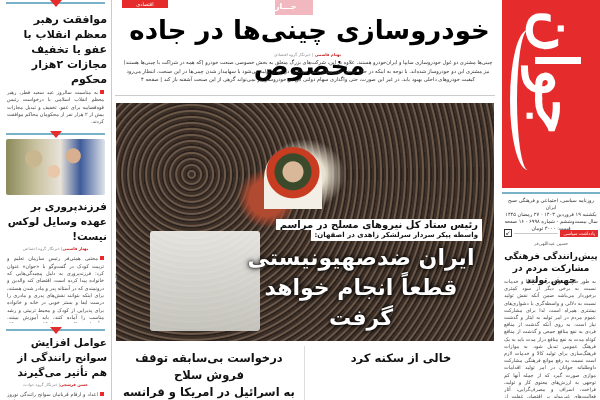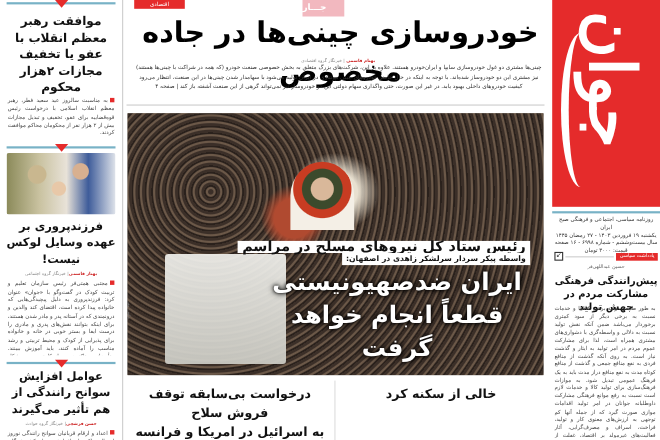--- a/index.html
+++ b/index.html
@@ -3,21 +3,21 @@
 <meta charset="utf-8">
 <style>
   * { box-sizing: border-box; margin: 0; padding: 0; }
   html, body { width: 600px; height: 400px; overflow: hidden; background: #fff; }
   body { font-family: "DejaVu Sans", sans-serif; direction: rtl; position: relative; color: #111; }
 
   
   .left-col { position: absolute; left: 0; top: 0; width: 112px; height: 400px; border-right: 1px solid #ccc; direction: rtl; }
   .divider-red { height: 2px; background: #78b2c6; margin: 4px 6px; position: relative; }
   .divider-red .tri { position: absolute; left: 50%; top: -2px; margin-left: -6px; width: 0; height: 0; border-left: 6px solid transparent; border-right: 6px solid transparent; border-top: 7px solid #e52b2b; }
-  .lc-title { font-weight: bold; font-size: 11px; text-align: center; line-height: 15px; color: #111; padding: 0 4px; }
+  .lc-title { font-weight: bold; font-size: 11px; line-height: 15px; color: #111; padding: 0 4px; }
   .lc-body { font-size: 5px; line-height: 7.3px; color: #444; padding: 2px 7px 0 7px; text-align: justify; }
   .lc-body .sq { display: inline-block; width: 4px; height: 4px; background: #e52b2b; margin-left: 2px; }
   .lc-byline { font-size: 4px; color: #888; text-align: center; padding: 2px 0; }
   .lc-byline b { color: #c22; }
   .family-photo { margin: 4px 6px; height: 56px; border-radius: 2px; background:
      radial-gradient(circle at 28% 35%, #c9b78f 0 8px, transparent 9px),
      radial-gradient(circle at 68% 30%, #d8b090 0 7px, transparent 8px),
      radial-gradient(circle at 48% 58%, #e8c8a8 0 6px, transparent 7px),
      linear-gradient(90deg, #8b8a5a 0%, #c9c2a0 30%, #e8e2d8 55%, #3e5c9a 75%, #dfe3ea 100%); }
 
@@ -43,21 +43,21 @@
   .lede { position: absolute; left: 122px; top: 58px; width: 372px; font-size: 5.2px; line-height: 8.5px; text-align: center; color: #333; }
   .rule { position: absolute; left: 115px; top: 95px; width: 380px; height: 1px; background: #ccc; }
 
   .main-photo { position: absolute; left: 116px; top: 103px; width: 378px; height: 238px; overflow: hidden; background:
      radial-gradient(circle at 40% 40%, #b04a30 0 18px, transparent 30px),
      radial-gradient(ellipse at 50% 30%, #e8e0d0 0 20px, transparent 40px),
      repeating-radial-gradient(circle at 20% 30%, #3b2f28 0 2px, #6b5848 3px 4px, #2a211c 5px 6px),
      linear-gradient(#6a5b4a, #3d332a); }
   .photo-van { position: absolute; left: 34px; top: 128px; width: 110px; height: 100px; background: linear-gradient(#f2f2ee, #cfcfc8); border-radius: 3px; opacity: .92; }
   .photo-portrait { position: absolute; left: 148px; top: 44px; width: 58px; height: 62px; border-radius: 50% 50% 0 0; background: radial-gradient(circle at 50% 40%, #d9b89a 0 10px, #3c4a2c 11px 18px, #c83c22 19px 26px, #f4efe6 27px 32px); }
-  .kicker { position: absolute; right: 12px; top: 116px; background: #fff; color: #111; font-size: 13px; line-height: 9px; padding: 1px 4px; font-weight: bold; text-align: center; }
+  .kicker { position: absolute; right: 12px; top: 116px; background: #fff; color: #111; font-size: 10px; line-height: 9px; padding: 1px 4px; font-weight: bold; text-align: center; }
   .kicker2 { position: absolute; right: 12px; top: 127px; background: #fff; color: #111; font-size: 7px; line-height: 9px; padding: 1px 4px; font-weight: bold; }
   .photo-headline { position: absolute; right: 8px; top: 140px; width: 250px; text-align: center; color: #fff; font-weight: bold; font-size: 22px; line-height: 30px; text-shadow: 0 0 3px #000, 0 0 6px #000; }
 
   .bottom-story { position: absolute; top: 350px; text-align: center; }
   .bs-title { font-weight: bold; font-size: 11.5px; line-height: 17px; color: #111; }
   .bs-left { left: 116px; width: 186px; }
   .bs-right { left: 306px; width: 190px; }
   .col-rule { position: absolute; left: 304px; top: 346px; width: 1px; height: 54px; background: #ddd; }
   .vertical-credit { position: absolute; left: 113px; top: 210px; width: 6px; height: 80px; font-size: 3.5px; color: #777; writing-mode: vertical-rl; }
 </style>

